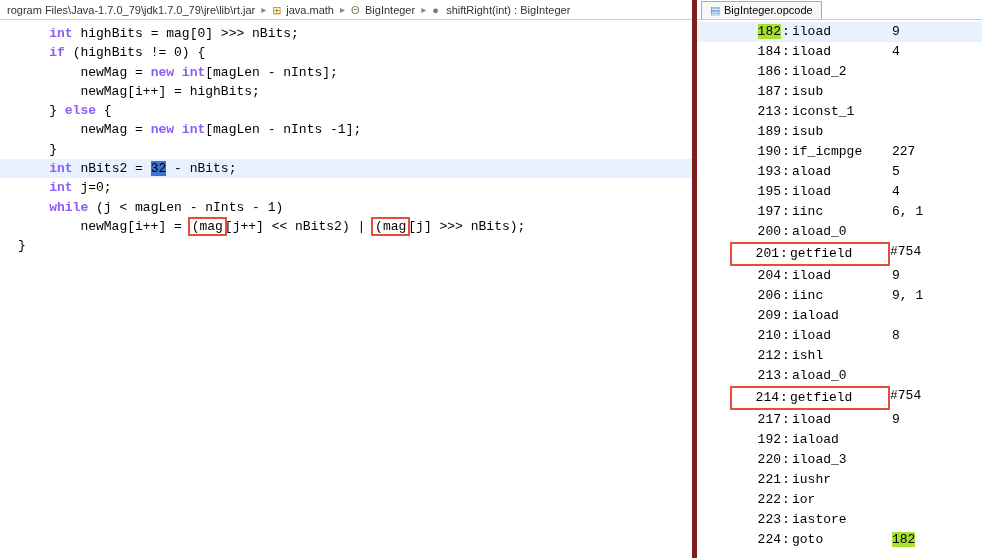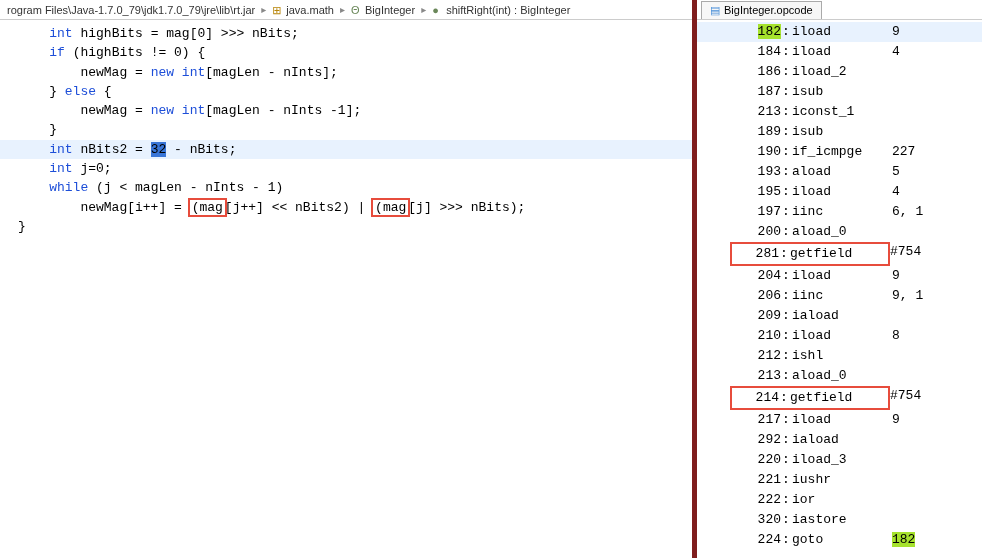--- a/index.html
+++ b/index.html
@@ -6,21 +6,21 @@
 body { font-family: Consolas, "Courier New", monospace; font-size: 13px; background: #fff; color: #000; width: 982px; height: 558px; overflow: hidden; }
 .container { display: flex; width: 100%; height: 100%; }
 .left-panel { flex: 0 0 697px; display: flex; flex-direction: column; border-right: 5px solid #7f1d1d; }
 .right-panel { flex: 1; display: flex; flex-direction: column; }
 .breadcrumb { display: flex; align-items: center; height: 20px; background: #fff; border-bottom: 1px solid #ccc; padding: 0 4px; font-size: 11px; font-family: Arial, sans-serif; color: #333; white-space: nowrap; overflow: hidden; }
 .breadcrumb span { padding: 0 3px; }
 .sep { color: #888; font-size: 10px; padding: 0 1px; }
 .bc-icon { display: inline-block; width: 12px; height: 12px; margin-right: 2px; vertical-align: middle; }
 .code-area { flex: 1; padding: 4px 0 4px 18px; line-height: 19.3px; position: relative; overflow: hidden; }
 .code-line { white-space: pre; position: relative; }
-.kw { color: #1d4ed8; font-weight: normal; }
+.kw { color: #8b5cf6; font-weight: bold; }
 .hl-sel { background: #3875d7; color: #000000; }
 .line-hl { background: #e8f2fe; display: block; margin-left: -18px; padding-left: 18px; margin-right: -10px; padding-right: 10px; }
 .red-box { border: 2px solid #e74c3c; padding: 0 2px; margin: 4px -2px; }
 .tab-bar { display: flex; align-items: center; height: 20px; background: #fff; border-bottom: 1px solid #ccc; padding-left: 4px; font-size: 11px; font-family: Arial, sans-serif; }
 .tab { display: flex; align-items: center; padding: 2px 8px; border: 1px solid #aaa; border-bottom: none; background: #f7f7f7; height: 18px; }
 .opcode-area { flex: 1; overflow: hidden; padding-top: 2px; }
 .op-row { display: flex; line-height: 20px; white-space: pre; padding-left: 12px; }
 .op-gutter { width: 25px; }
 .op-offset { width: 48px; text-align: right; padding-right: 1px; }
 .op-colon { width: 10px; }
@@ -52,20 +52,21 @@
       <span>BigInteger</span>
       <span class="sep">▸</span>
       <span class="bc-icon method-icon">●</span>
       <span>shiftRight(int) : BigInteger</span>
     </div>
 
     <div class="code-area">
 <div class="code-line">    <span class="kw">int</span><span> highBits = mag[0] &gt;&gt;&gt; nBits;</span></div>
 <div class="code-line">    <span class="kw">if</span><span> (highBits != 0) {</span></div>
 <div class="code-line"><span>        newMag = </span><span class="kw">new</span> <span class="kw">int</span><span>[magLen - nInts];</span></div>
+<div class="code-line">        newMag[i++] = highBits;</div>
 <div class="code-line"><span>    } </span><span class="kw">else</span><span> {</span></div>
 <div class="code-line"><span>        newMag = </span><span class="kw">new</span> <span class="kw">int</span><span>[magLen - nInts -1];</span></div>
 <div class="code-line">    }</div>
 <div class="code-line"></div>
 <div class="code-line line-hl">    <span class="kw">int</span><span> nBits2 = </span><span class="hl-sel">32</span><span> - nBits;</span></div>
 <div class="code-line">    <span class="kw">int</span><span> j=0;</span></div>
 <div class="code-line">    <span class="kw">while</span><span> (j &lt; magLen - nInts - 1)</span></div>
 <div class="code-line"><span>        newMag[i++] = </span><span class="red-box">(mag</span><span>[j++] &lt;&lt; nBits2) | </span><span class="red-box">(mag</span><span>[j] &gt;&gt;&gt; nBits);</span></div>
 <div class="code-line">}</div>
     </div>
@@ -83,31 +84,31 @@
         <div class="op-row"><span class="op-gutter"> </span><span class="op-offset">184</span><span class="op-colon">: </span><span class="op-instr">iload</span><span class="op-arg">4</span></div>
         <div class="op-row"><span class="op-gutter"> </span><span class="op-offset">186</span><span class="op-colon">: </span><span class="op-instr">iload_2</span><span class="op-arg"></span></div>
         <div class="op-row"><span class="op-gutter"> </span><span class="op-offset">187</span><span class="op-colon">: </span><span class="op-instr">isub</span><span class="op-arg"></span></div>
         <div class="op-row"><span class="op-gutter"> </span><span class="op-offset">213</span><span class="op-colon">: </span><span class="op-instr">iconst_1</span><span class="op-arg"></span></div>
         <div class="op-row"><span class="op-gutter"> </span><span class="op-offset">189</span><span class="op-colon">: </span><span class="op-instr">isub</span><span class="op-arg"></span></div>
         <div class="op-row"><span class="op-gutter"> </span><span class="op-offset">190</span><span class="op-colon">: </span><span class="op-instr">if_icmpge</span><span class="op-arg">227</span></div>
         <div class="op-row"><span class="op-gutter"> </span><span class="op-offset">193</span><span class="op-colon">: </span><span class="op-instr">aload</span><span class="op-arg">5</span></div>
         <div class="op-row"><span class="op-gutter"> </span><span class="op-offset">195</span><span class="op-colon">: </span><span class="op-instr">iload</span><span class="op-arg">4</span></div>
         <div class="op-row"><span class="op-gutter"> </span><span class="op-offset">197</span><span class="op-colon">: </span><span class="op-instr">iinc</span><span class="op-arg">6, 1</span></div>
         <div class="op-row"><span class="op-gutter"> </span><span class="op-offset">200</span><span class="op-colon">: </span><span class="op-instr">aload_0</span><span class="op-arg"></span></div>
-        <div class="op-row boxed"><span class="op-gutter"> </span><span class="op-offset">281</span><span class="op-colon">: </span><span class="op-instr">getfield</span><span class="op-arg">#754</span></div>
+        <div class="op-row boxed"><span class="op-gutter"> </span><span class="op-offset">201</span><span class="op-colon">: </span><span class="op-instr">getfield</span><span class="op-arg">#754</span></div>
         <div class="op-row"><span class="op-gutter"> </span><span class="op-offset">204</span><span class="op-colon">: </span><span class="op-instr">iload</span><span class="op-arg">9</span></div>
         <div class="op-row"><span class="op-gutter"> </span><span class="op-offset">206</span><span class="op-colon">: </span><span class="op-instr">iinc</span><span class="op-arg">9, 1</span></div>
         <div class="op-row"><span class="op-gutter"> </span><span class="op-offset">209</span><span class="op-colon">: </span><span class="op-instr">iaload</span><span class="op-arg"></span></div>
         <div class="op-row"><span class="op-gutter"> </span><span class="op-offset">210</span><span class="op-colon">: </span><span class="op-instr">iload</span><span class="op-arg">8</span></div>
         <div class="op-row"><span class="op-gutter"> </span><span class="op-offset">212</span><span class="op-colon">: </span><span class="op-instr">ishl</span><span class="op-arg"></span></div>
         <div class="op-row"><span class="op-gutter"> </span><span class="op-offset">213</span><span class="op-colon">: </span><span class="op-instr">aload_0</span><span class="op-arg"></span></div>
         <div class="op-row boxed"><span class="op-gutter"> </span><span class="op-offset">214</span><span class="op-colon">: </span><span class="op-instr">getfield</span><span class="op-arg">#754</span></div>
         <div class="op-row"><span class="op-gutter"> </span><span class="op-offset">217</span><span class="op-colon">: </span><span class="op-instr">iload</span><span class="op-arg">9</span></div>
-        <div class="op-row"><span class="op-gutter"> </span><span class="op-offset">292</span><span class="op-colon">: </span><span class="op-instr">iaload</span><span class="op-arg"></span></div>
+        <div class="op-row"><span class="op-gutter"> </span><span class="op-offset">192</span><span class="op-colon">: </span><span class="op-instr">iaload</span><span class="op-arg"></span></div>
         <div class="op-row"><span class="op-gutter"> </span><span class="op-offset">220</span><span class="op-colon">: </span><span class="op-instr">iload_3</span><span class="op-arg"></span></div>
         <div class="op-row"><span class="op-gutter"> </span><span class="op-offset">221</span><span class="op-colon">: </span><span class="op-instr">iushr</span><span class="op-arg"></span></div>
         <div class="op-row"><span class="op-gutter"> </span><span class="op-offset">222</span><span class="op-colon">: </span><span class="op-instr">ior</span><span class="op-arg"></span></div>
-        <div class="op-row"><span class="op-gutter"> </span><span class="op-offset">320</span><span class="op-colon">: </span><span class="op-instr">iastore</span><span class="op-arg"></span></div>
+        <div class="op-row"><span class="op-gutter"> </span><span class="op-offset">223</span><span class="op-colon">: </span><span class="op-instr">iastore</span><span class="op-arg"></span></div>
         <div class="op-row"><span class="op-gutter"> </span><span class="op-offset">224</span><span class="op-colon">: </span><span class="op-instr">goto</span><span class="op-arg"><span class="hl-green">182</span></span></div>
       </div>
   </div>
 
 </div>
 
 </body></html>

